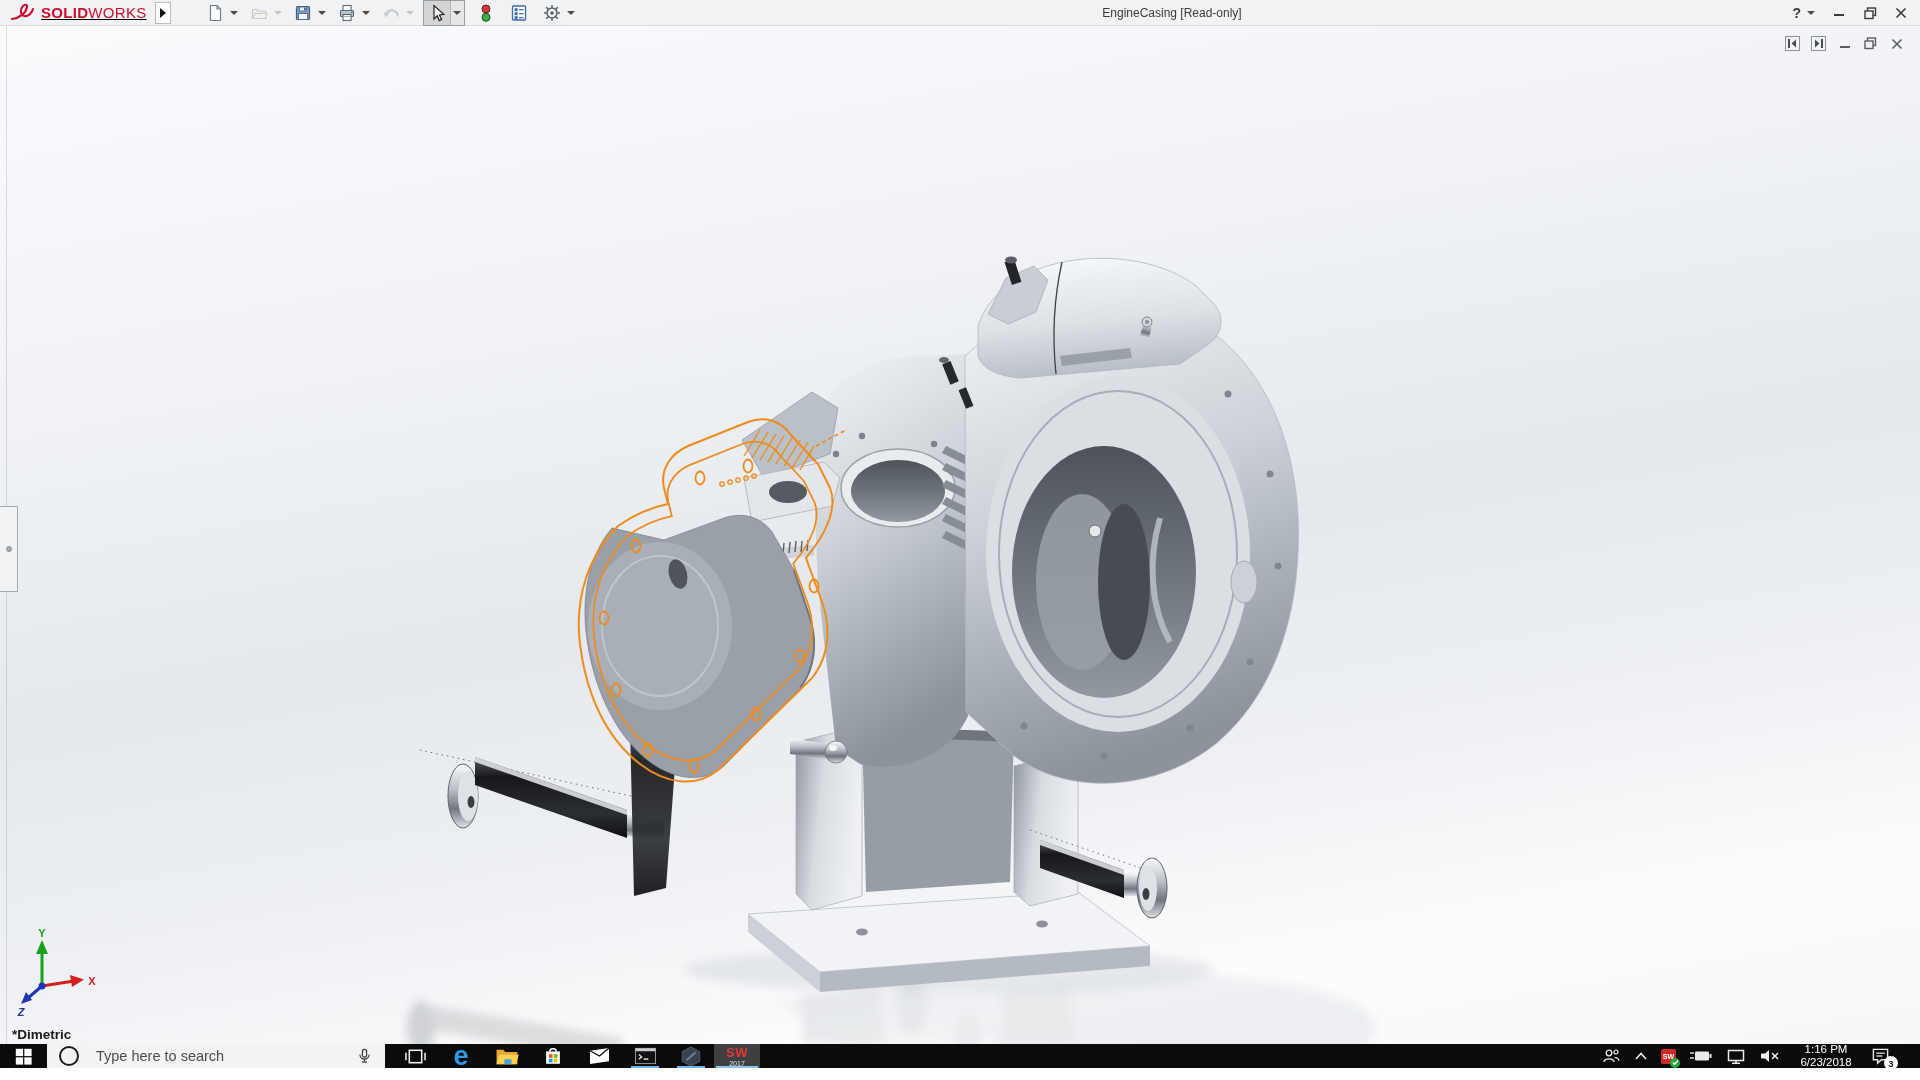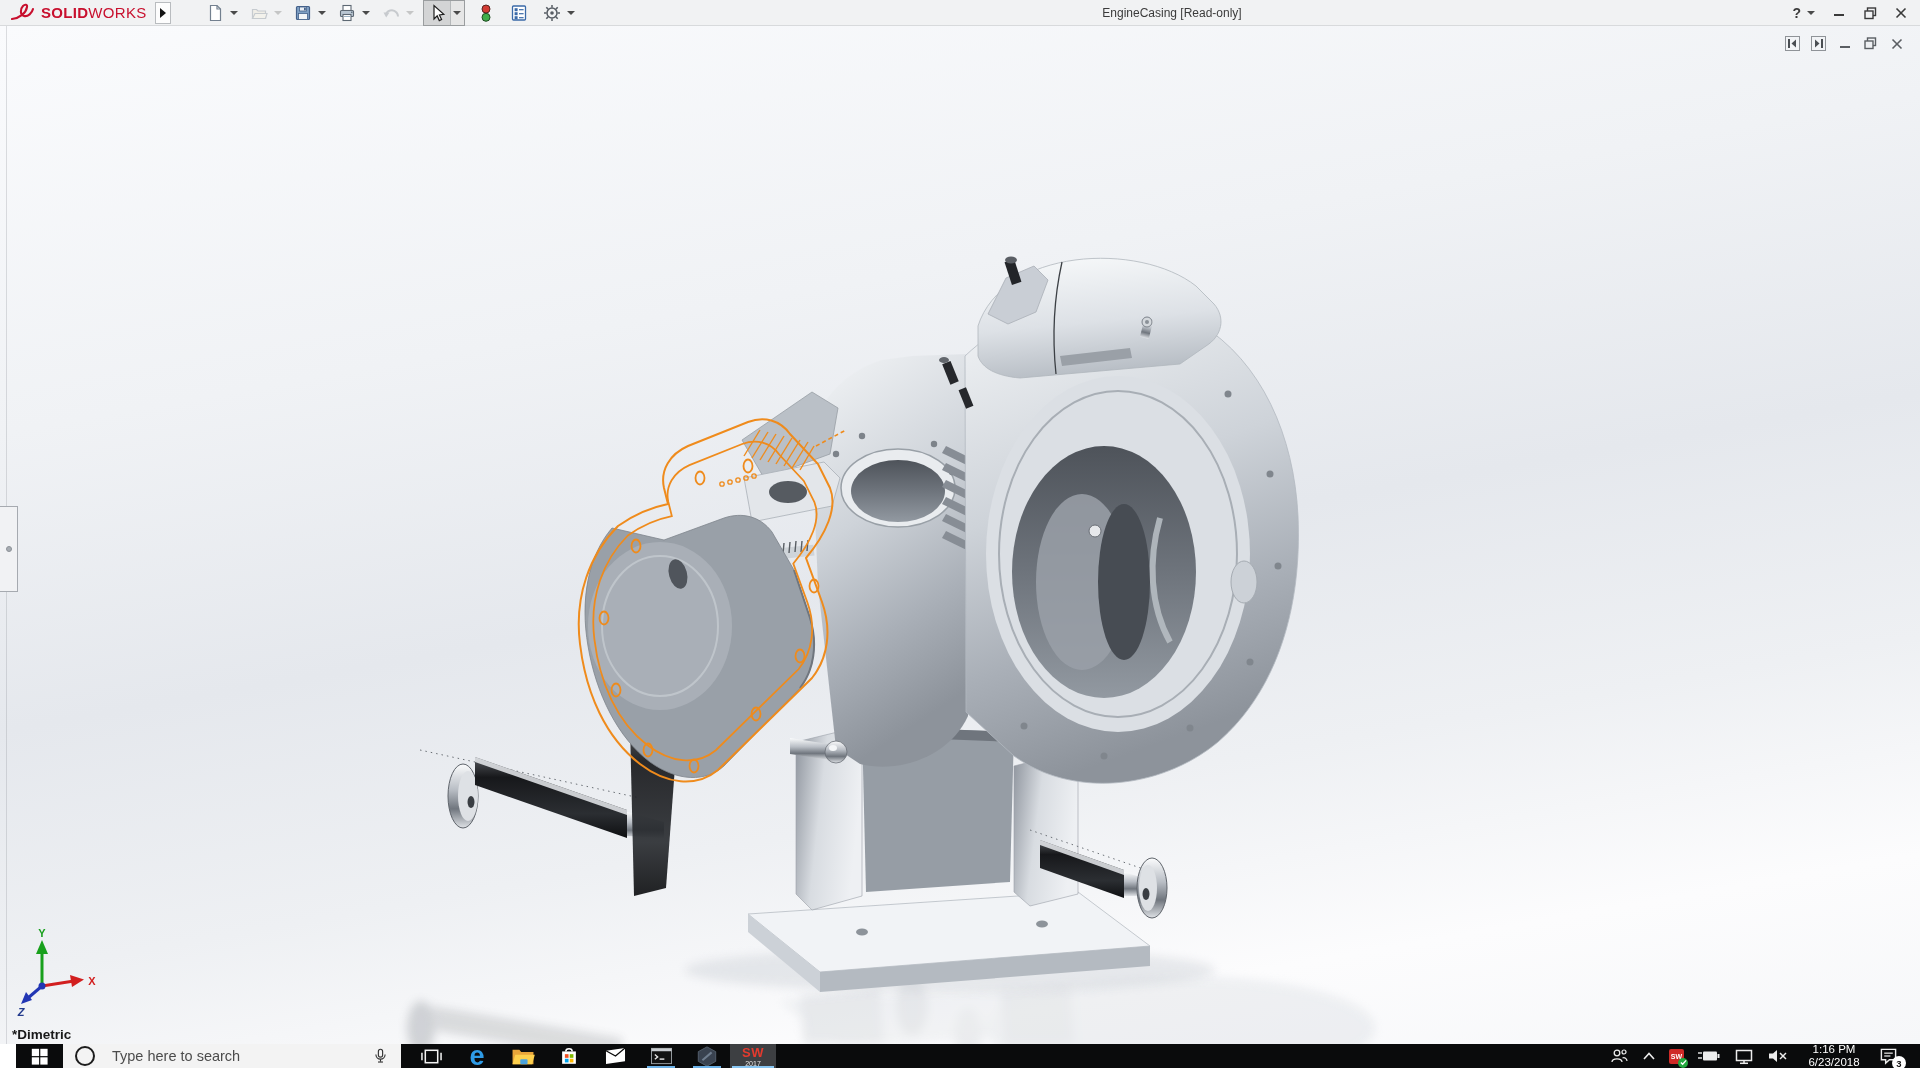--- a/index.html
+++ b/index.html
@@ -2,21 +2,21 @@
 <html><head>
 <meta charset="utf-8">
 <style>
   html,body{margin:0;padding:0;width:1920px;height:1080px;overflow:hidden;
     font-family:"Liberation Sans",sans-serif;background:#fff;}
   *{box-sizing:border-box;}
 
   
   .titlebar{position:absolute;top:0;left:0;right:0;height:26px;background:#f1f2f3;
     border-bottom:1px solid #d8dadc;display:flex;align-items:center;z-index:40;}
-  .brand{display:flex;align-items:center;margin-left:10px;gap:5px;}
+  .brand{display:flex;align-items:center;margin-left:10px;gap:5px;text-decoration:underline;}
   .brand-text{font-size:15px;letter-spacing:.3px;color:#c8102e;white-space:nowrap;}
   .brand-text .b{font-weight:700;} .brand-text .l{font-weight:400;}
   .flyout{width:16px;height:22px;margin-left:8px;background:#fdfdfd;border:1px solid #b9bcbf;
     display:flex;align-items:center;justify-content:center;}
   .flyout .tri{width:0;height:0;border-left:6px solid #141414;border-top:5px solid transparent;border-bottom:5px solid transparent;}
   .tools{display:flex;align-items:center;margin-left:32px;}
   .tb{display:flex;align-items:center;margin-right:9px;}
   .tb .ic{width:24px;height:24px;display:flex;align-items:center;justify-content:center;}
   .caret{width:0;height:0;border-left:4px solid transparent;border-right:4px solid transparent;
     border-top:4px solid #4a4a4a;margin-left:3px;}
@@ -39,35 +39,35 @@
     border:1px solid #a6aab0;border-left:none;display:flex;align-items:center;justify-content:center;}
   .collapse-tab .dot{width:6px;height:6px;border-radius:50%;background:#a7acb2;border:1px solid #8d9298;}
   .model-svg{position:absolute;inset:0;}
   .doc-controls{position:absolute;top:10px;right:16px;display:flex;align-items:center;gap:11px;}
   .pane-btn{width:15px;height:15px;border:1px solid #8f9398;display:flex;align-items:center;justify-content:center;background:transparent;}
   .dc{display:flex;align-items:center;justify-content:center;width:15px;height:15px;}
   .triad{position:absolute;left:12px;bottom:24px;}
   .view-label{position:absolute;left:12px;bottom:2px;font-size:13.5px;font-weight:700;color:#191919;}
 
   
-  .taskbar{position:absolute;top:1044px;left:0;right:0;height:24px;background:#0a0b0c;display:flex;align-items:stretch;z-index:50;margin-left:16px;}
+  .taskbar{position:absolute;top:1044px;left:0;right:0;height:24px;background:#0a0b0c;display:flex;align-items:stretch;z-index:50;}
   .start{width:47px;display:flex;align-items:center;justify-content:center;}
   .search{width:338px;background:#f3f3f3;display:flex;align-items:center;padding:0 12px;}
   .search .ring{width:20px;height:20px;border:2.5px solid #1c1c1c;border-radius:50%;flex:none;}
   .search .ph{margin-left:17px;font-size:14.5px;color:#4c4c4c;flex:1;white-space:nowrap;}
   .apps{display:flex;align-items:stretch;margin-left:7px;}
   .app{width:46px;display:flex;align-items:center;justify-content:center;position:relative;}
   .app.open::after{content:"";position:absolute;bottom:0;left:9px;right:9px;height:2px;background:#6cb2e8;}
   .app.active-tile{background:#3d3f42;}
   .app.active-tile::after{left:2px;right:2px;background:#88c6f2;}
   .edge-e{font-size:27px;font-weight:700;color:#2e9be6;line-height:1;}
   .sw-tile{display:flex;flex-direction:column;align-items:center;line-height:1;}
   .sw-tile .sw{font-size:13px;font-weight:800;color:#e33a2e;letter-spacing:.5px;}
   .sw-tile .yr{font-size:7px;color:#e3e3e3;margin-top:1px;}
-  .tray{margin-left:auto;display:flex;align-items:center;gap:13px;padding-right:16px;}
+  .tray{margin-left:auto;display:flex;align-items:center;gap:13px;padding-right:24px;}
   .tray-ic{display:flex;align-items:center;justify-content:center;}
   .sw-badge{width:15px;height:15px;background:#cf2a27;border-radius:2px;position:relative;
     display:flex;align-items:center;justify-content:center;}
   .sw-badge .tl{font-size:7px;font-weight:700;color:#fff;}
   .sw-badge .chk{position:absolute;right:-4px;bottom:-4px;width:10px;height:10px;background:#23a93f;border-radius:50%;
     display:flex;align-items:center;justify-content:center;}
   .clock{color:#fff;font-size:11.5px;line-height:13.5px;text-align:center;min-width:64px;}
   .ac{position:relative;display:flex;align-items:center;justify-content:center;padding-right:6px;}
   .ac .badge{position:absolute;right:-2px;bottom:-5px;width:14px;height:14px;background:#fff;color:#111;
     border-radius:50%;font-size:9.5px;font-weight:700;display:flex;align-items:center;justify-content:center;}

